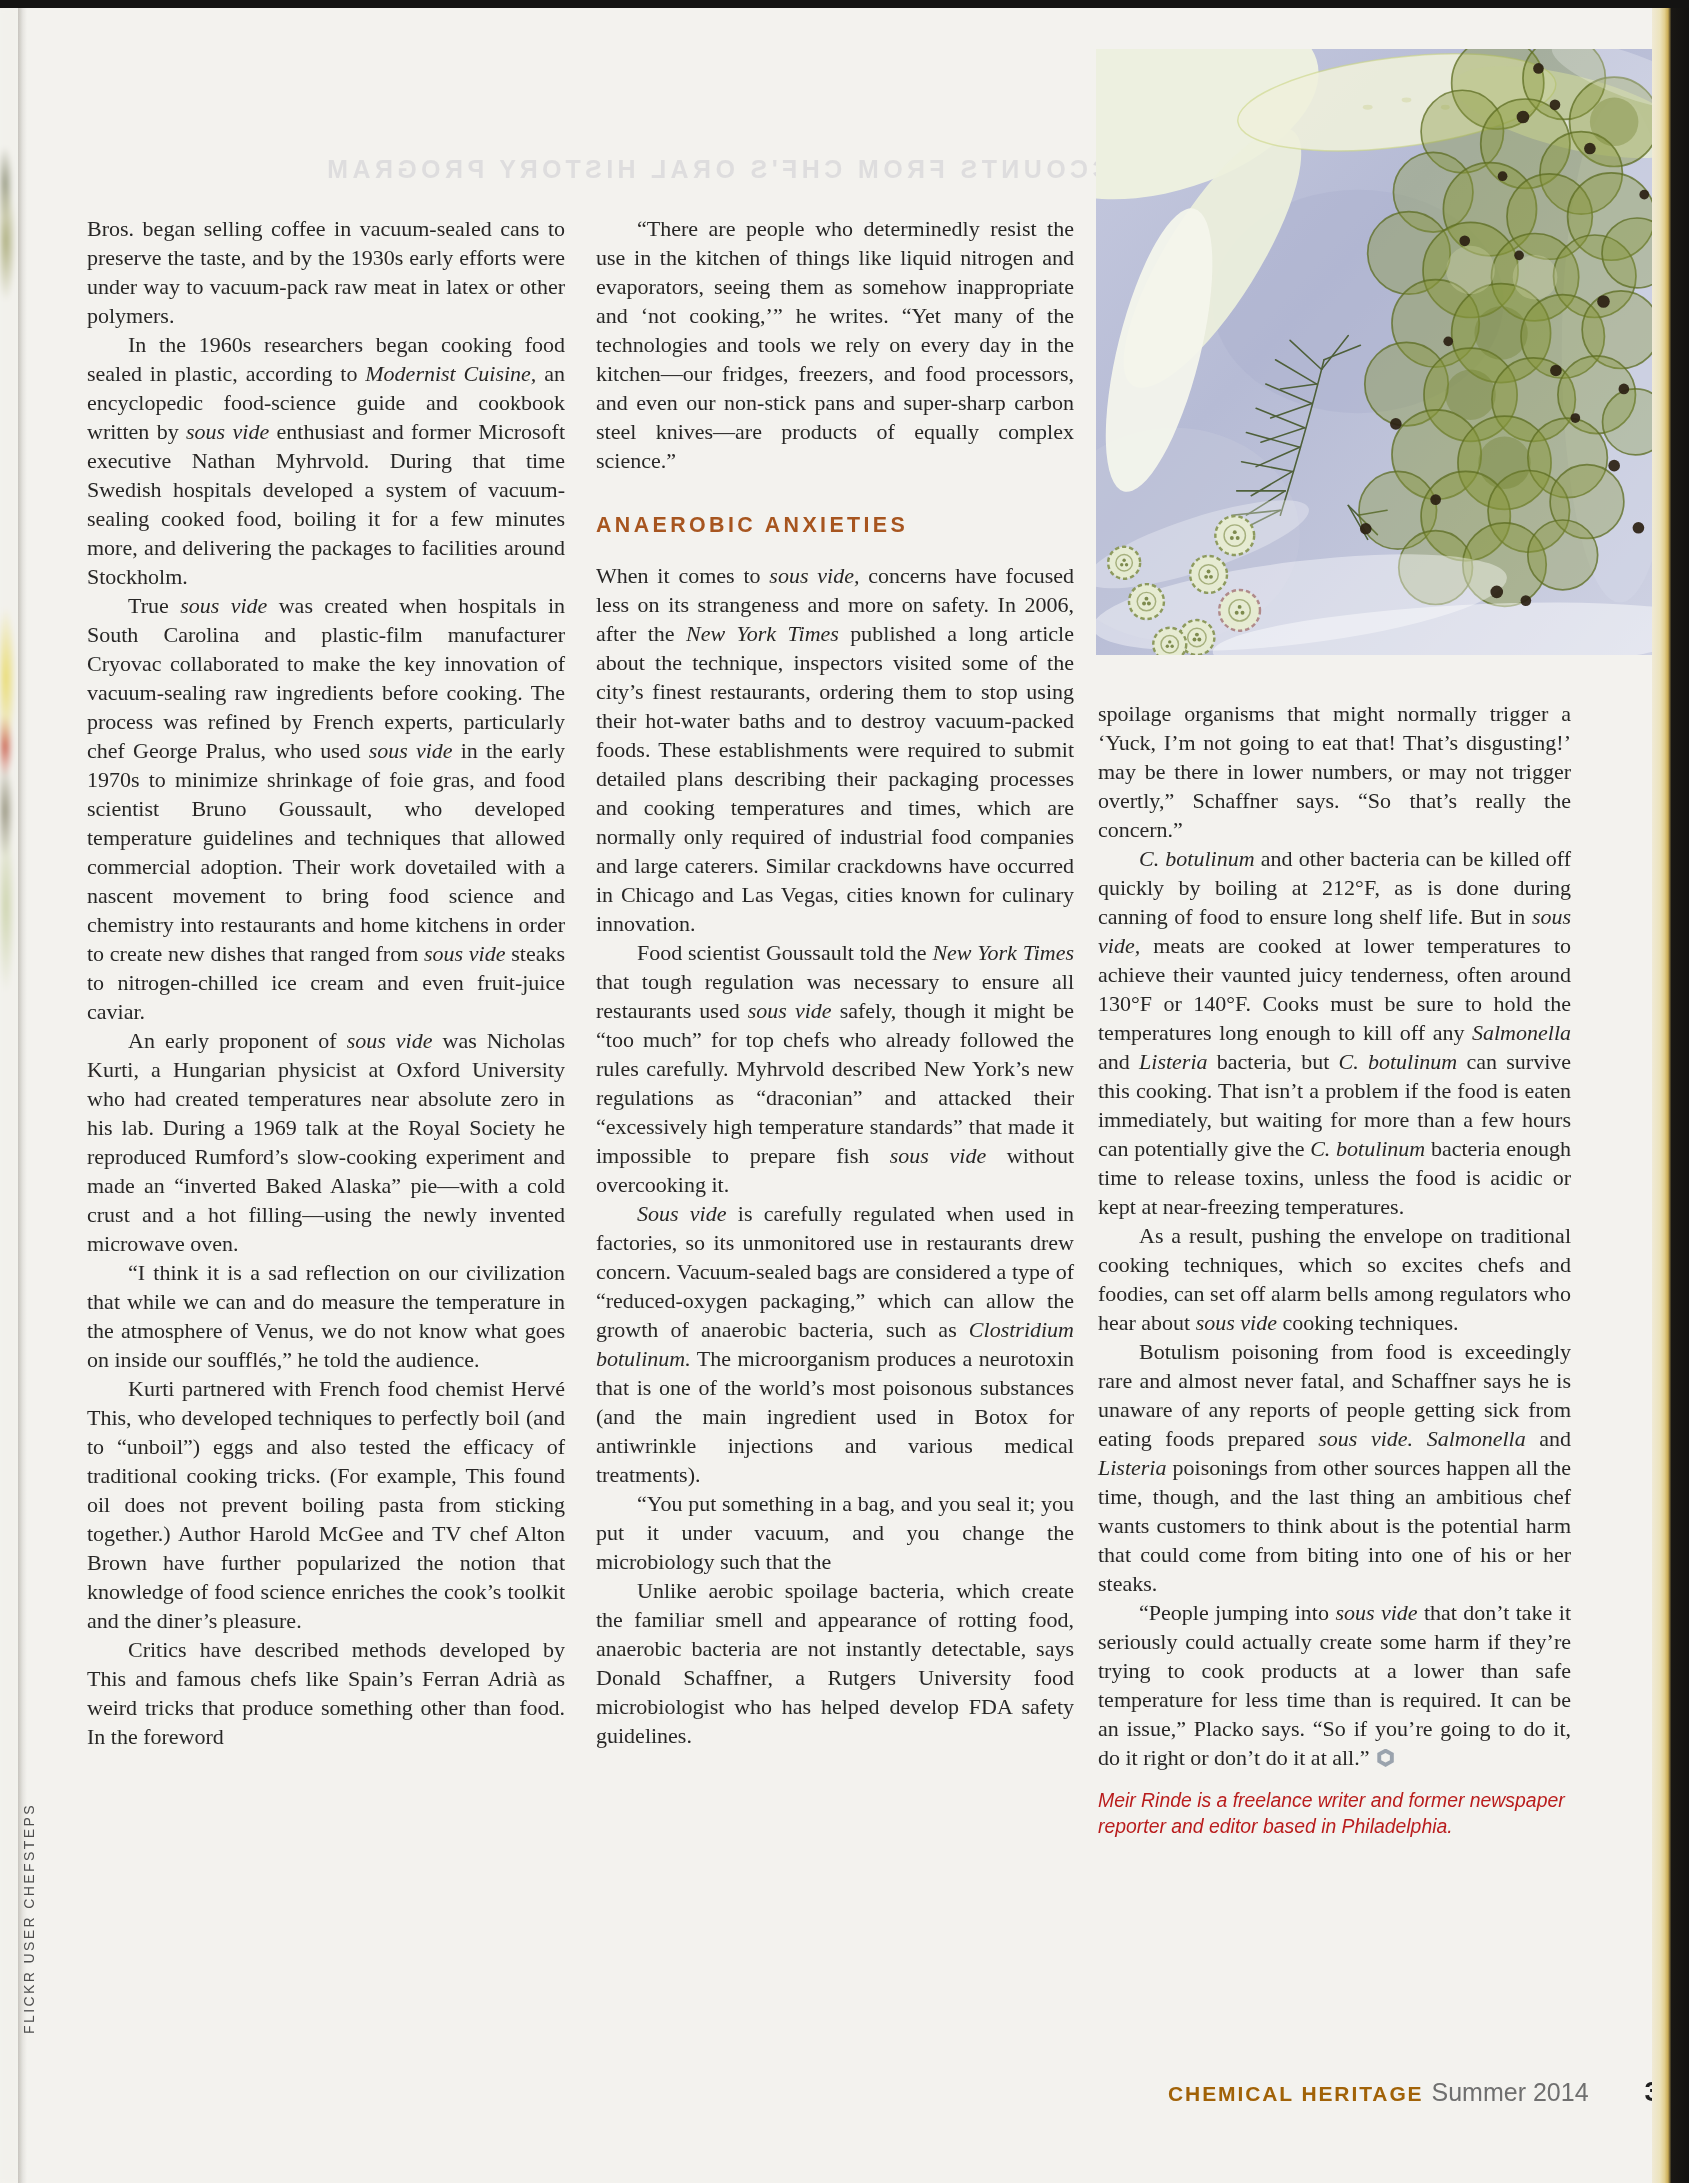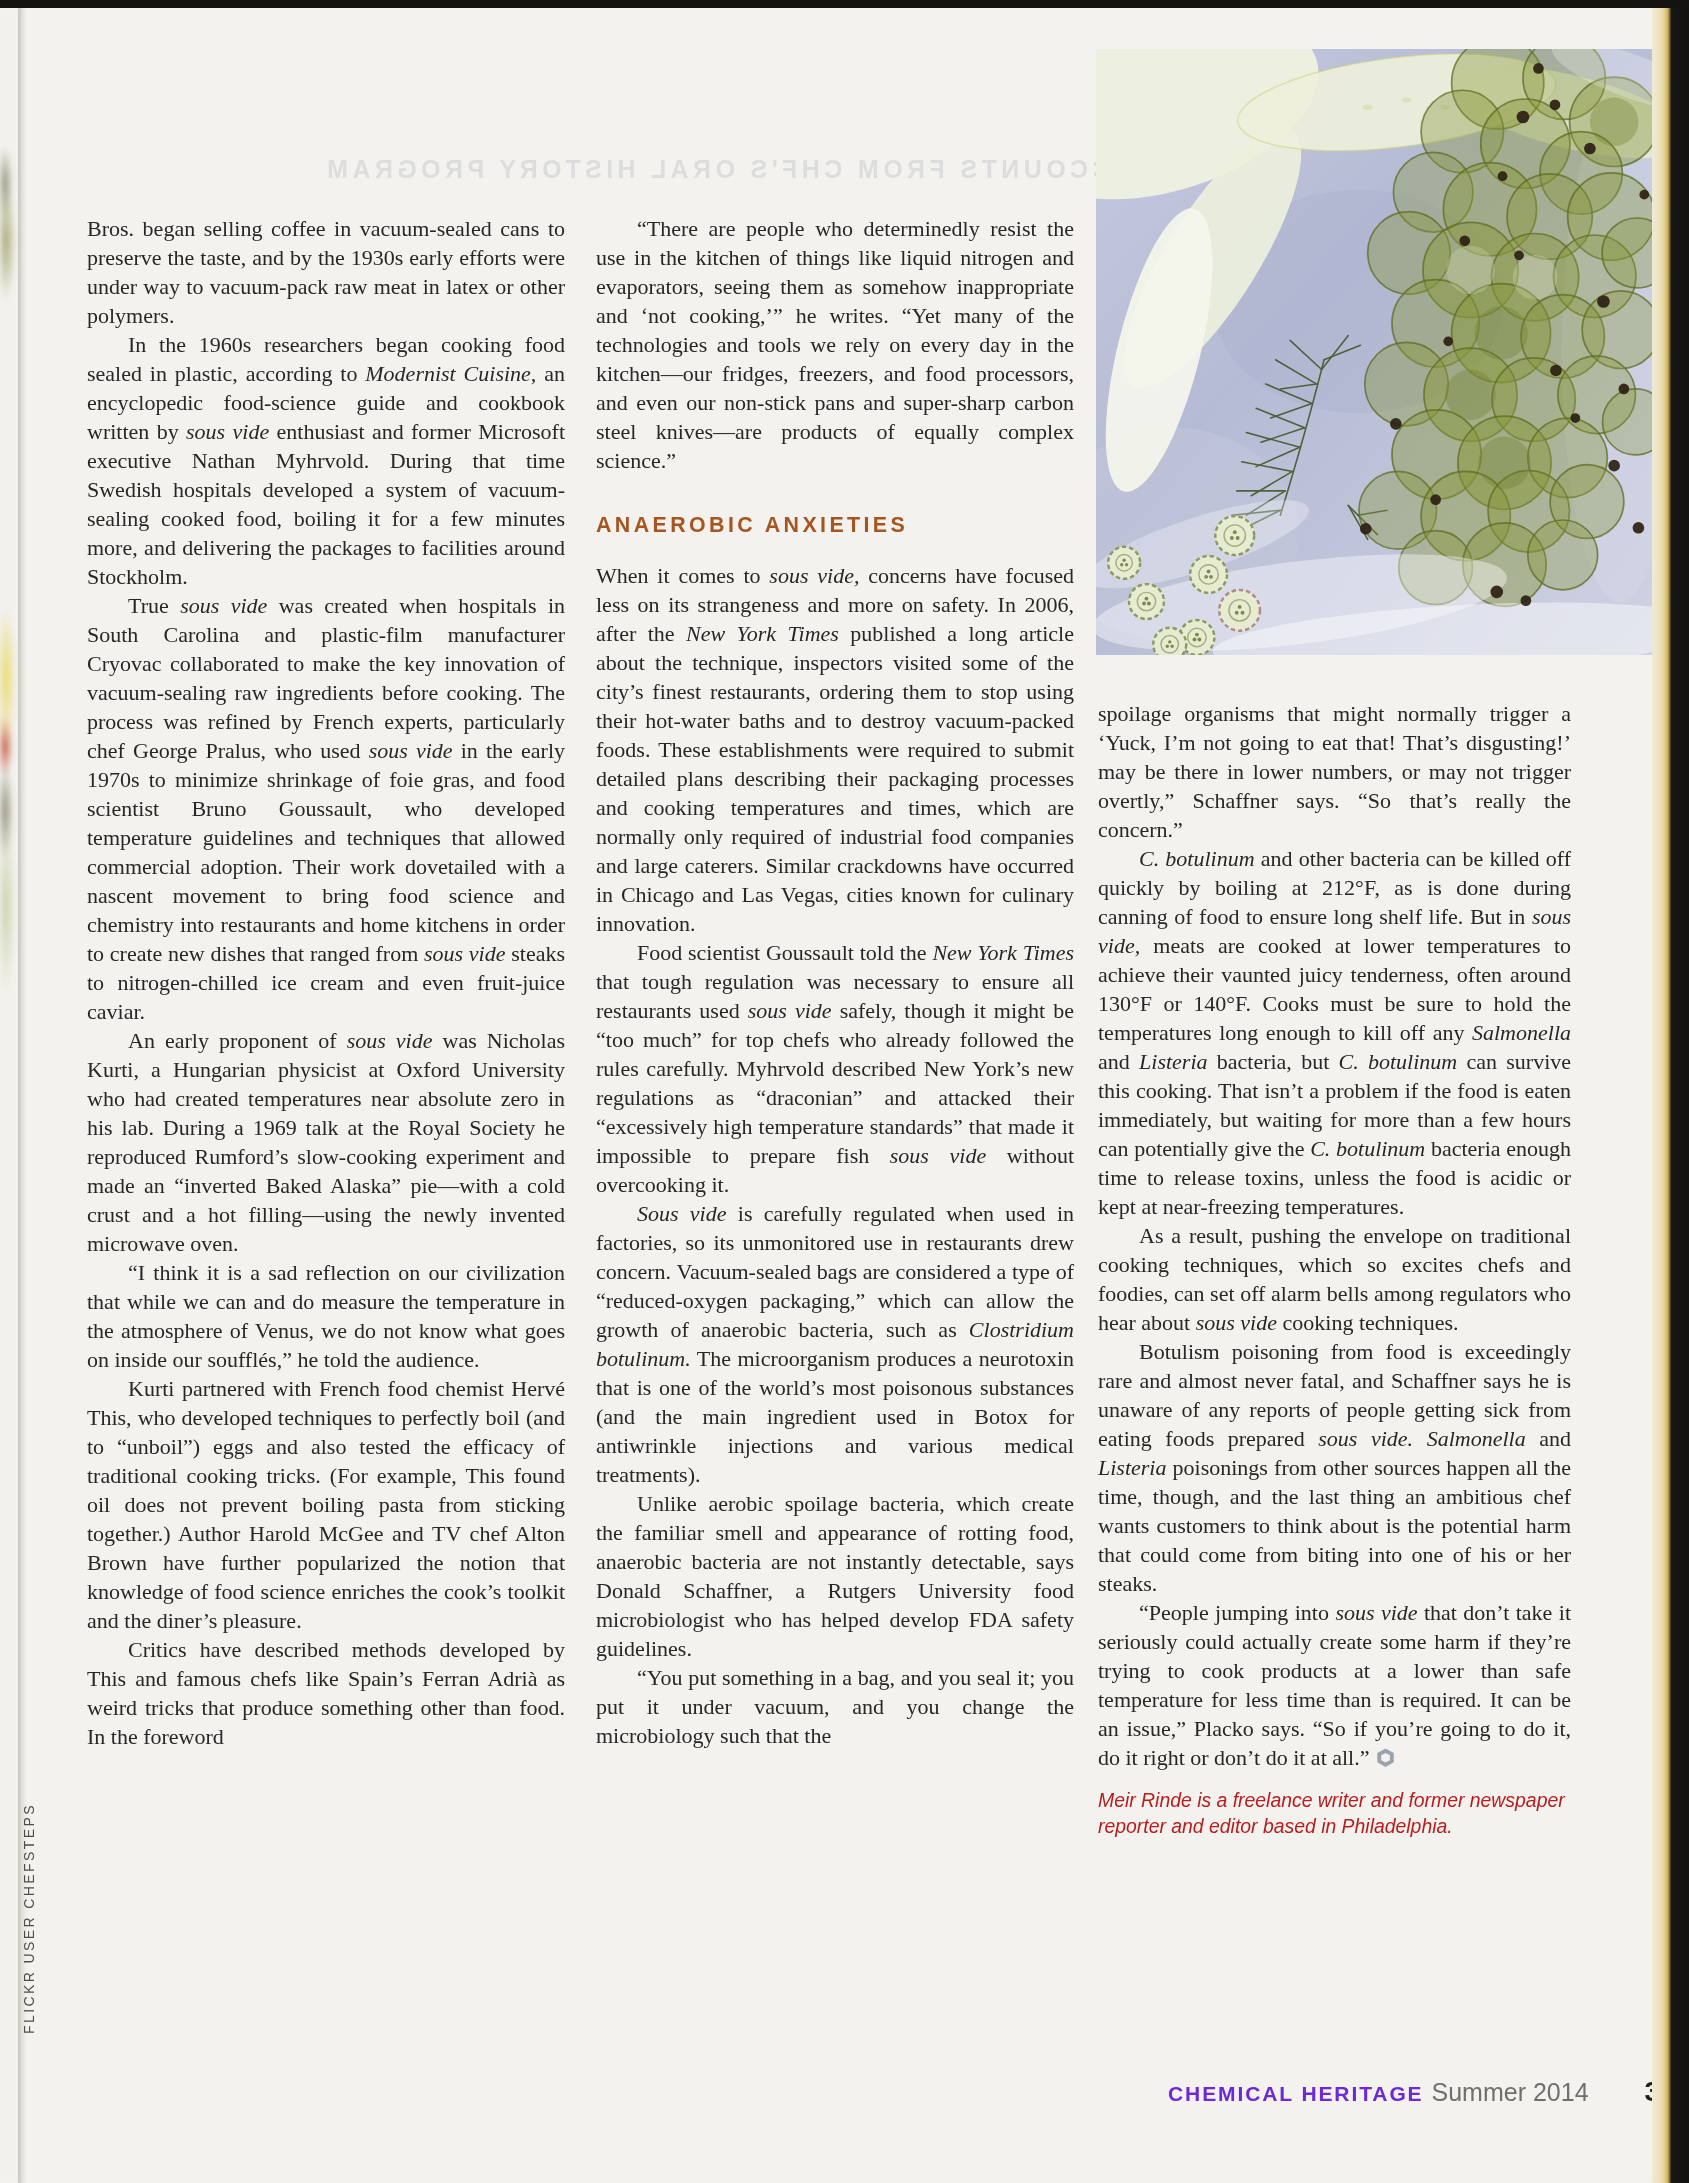--- a/index.html
+++ b/index.html
@@ -74,21 +74,21 @@
   
   .photo-credit{
     position:absolute;left:21.4px;top:1801px;height:233px;z-index:3;
     font-family:"Liberation Sans", sans-serif;font-size:14px;letter-spacing:2.4px;color:#4e4e4e;
     writing-mode:vertical-rl;transform:rotate(180deg);white-space:nowrap;
   }
   .footer{
     position:absolute;left:1168px;top:2076px;z-index:3;white-space:nowrap;
     font-family:"Liberation Sans", sans-serif;
   }
-  .footer .magazine{font-weight:bold;font-size:21px;letter-spacing:1.9px;color:#6d28d9;}
+  .footer .magazine{font-weight:bold;font-size:21px;letter-spacing:1.9px;color:#a16207;}
   .footer .issue{font-size:25px;color:#6f6f6f;margin-left:8px;}
   .footer .pagenum{font-weight:bold;font-size:28px;color:#1f1f1f;margin-left:56px;}
 </style>
 </head>
 <body>
 
 <div class="top-edge"></div>
 <div class="right-edge"></div>
 <div class="prev-page-sliver"></div>
 <div class="page-crease"></div>
@@ -286,22 +286,22 @@
 
 <div id="col2" class="column">
   <div>
       <p class="para indent"><span>“There are people who determinedly resist the use in the kitchen of things like liquid nitrogen and evaporators, seeing them as somehow inappropriate and ‘not cooking,’” he writes. “Yet many of the technologies and tools we rely on every day in the kitchen—our fridges, freezers, and food processors, and even our non-stick pans and super-sharp carbon steel knives—are products of equally complex science.”</span></p>
     </div>
   <h2 class="section-heading">ANAEROBIC ANXIETIES</h2>
   <div>
       <p class="para"><span>When it comes to </span><i>sous vide,</i><span> concerns have focused less on its strangeness and more on safety. In 2006, after the </span><i>New York Times</i><span> published a long article about the technique, inspectors visited some of the city’s finest restaurants, ordering them to stop using their hot-water baths and to destroy vacuum-packed foods. These establishments were required to submit detailed plans describing their packaging processes and cooking temperatures and times, which are normally only required of industrial food companies and large caterers. Similar crackdowns have occurred in Chicago and Las Vegas, cities known for culinary innovation.</span></p>
       <p class="para indent"><span>Food scientist Goussault told the </span><i>New York Times</i><span> that tough regulation was necessary to ensure all restaurants used </span><i>sous vide</i><span> safely, though it might be “too much” for top chefs who already followed the rules carefully. Myhrvold described New York’s new regulations as “draconian” and attacked their “excessively high temperature standards” that made it impossible to prepare fish </span><i>sous vide</i><span> without overcooking it.</span></p>
       <p class="para indent"><i>Sous vide</i><span> is carefully regulated when used in factories, so its unmonitored use in restaurants drew concern. Vacuum-sealed bags are considered a type of “reduced-oxygen packaging,” which can allow the growth of anaerobic bacteria, such as </span><i>Clostridium botulinum.</i><span> The microorganism produces a neurotoxin that is one of the world’s most poisonous substances (and the main ingredient used in Botox for antiwrinkle injections and various medical treatments).</span></p>
+      <p class="para indent"><span>“You put something in a bag, and you seal it; you put it under vacuum, and you change the microbiology such that the</span></p>
       <p class="para indent"><span>Unlike aerobic spoilage bacteria, which create the familiar smell and appearance of rotting food, anaerobic bacteria are not instantly detectable, says Donald Schaffner, a Rutgers University food microbiologist who has helped develop FDA safety guidelines.</span></p>
-      <p class="para indent"><span>“You put something in a bag, and you seal it; you put it under vacuum, and you change the microbiology such that the</span></p>
     </div>
 </div>
 
 <div id="col3" class="column">
   <div>
       <p class="para"><span>spoilage organisms that might normally trigger a ‘Yuck, I’m not going to eat that! That’s disgusting!’ may be there in lower numbers, or may not trigger overtly,” Schaffner says. “So that’s really the concern.”</span></p>
       <p class="para indent"><i>C. botulinum</i><span> and other bacteria can be killed off quickly by boiling at 212°F, as is done during canning of food to ensure long shelf life. But in </span><i>sous vide,</i><span> meats are cooked at lower temperatures to achieve their vaunted juicy tenderness, often around 130°F or 140°F. Cooks must be sure to hold the temperatures long enough to kill off any </span><i>Salmonella</i><span> and </span><i>Listeria</i><span> bacteria, but </span><i>C. botulinum</i><span> can survive this cooking. That isn’t a problem if the food is eaten immediately, but waiting for more than a few hours can potentially give the </span><i>C. botulinum</i><span> bacteria enough time to release toxins, unless the food is acidic or kept at near-freezing temperatures.</span></p>
       <p class="para indent"><span>As a result, pushing the envelope on traditional cooking techniques, which so excites chefs and foodies, can set off alarm bells among regulators who hear about </span><i>sous vide</i><span> cooking techniques.</span></p>
       <p class="para indent"><span>Botulism poisoning from food is exceedingly rare and almost never fatal, and Schaffner says he is unaware of any reports of people getting sick from eating foods prepared </span><i>sous vide.</i><span> </span><i>Salmonella</i><span> and </span><i>Listeria</i><span> poisonings from other sources happen all the time, though, and the last thing an ambitious chef wants customers to think about is the potential harm that could come from biting into one of his or her steaks.</span></p>
       <p class="para indent"><span>“People jumping into </span><i>sous vide</i><span> that don’t take it seriously could actually create some harm if they’re trying to cook products at a lower than safe temperature for less time than is required. It can be an issue,” Placko says. “So if you’re going to do it, do it right or don’t do it at all.”</span><span class="end-hex"><span class="end-hex-in"></span></span></p>

